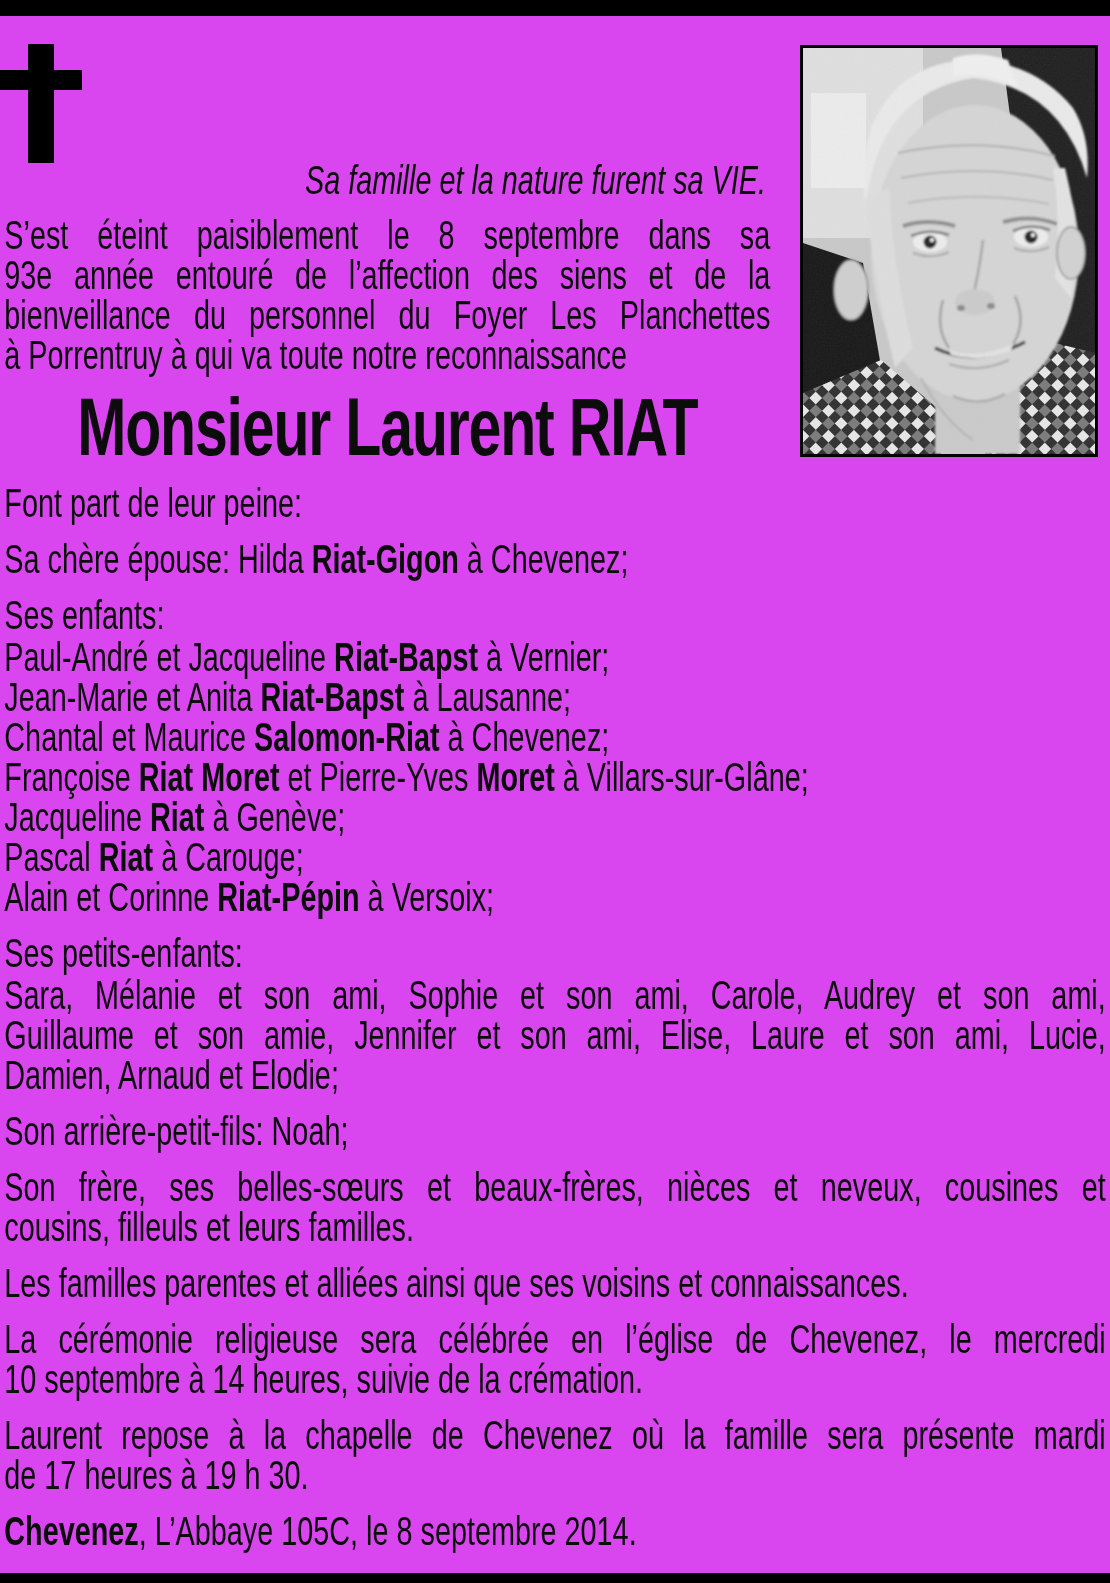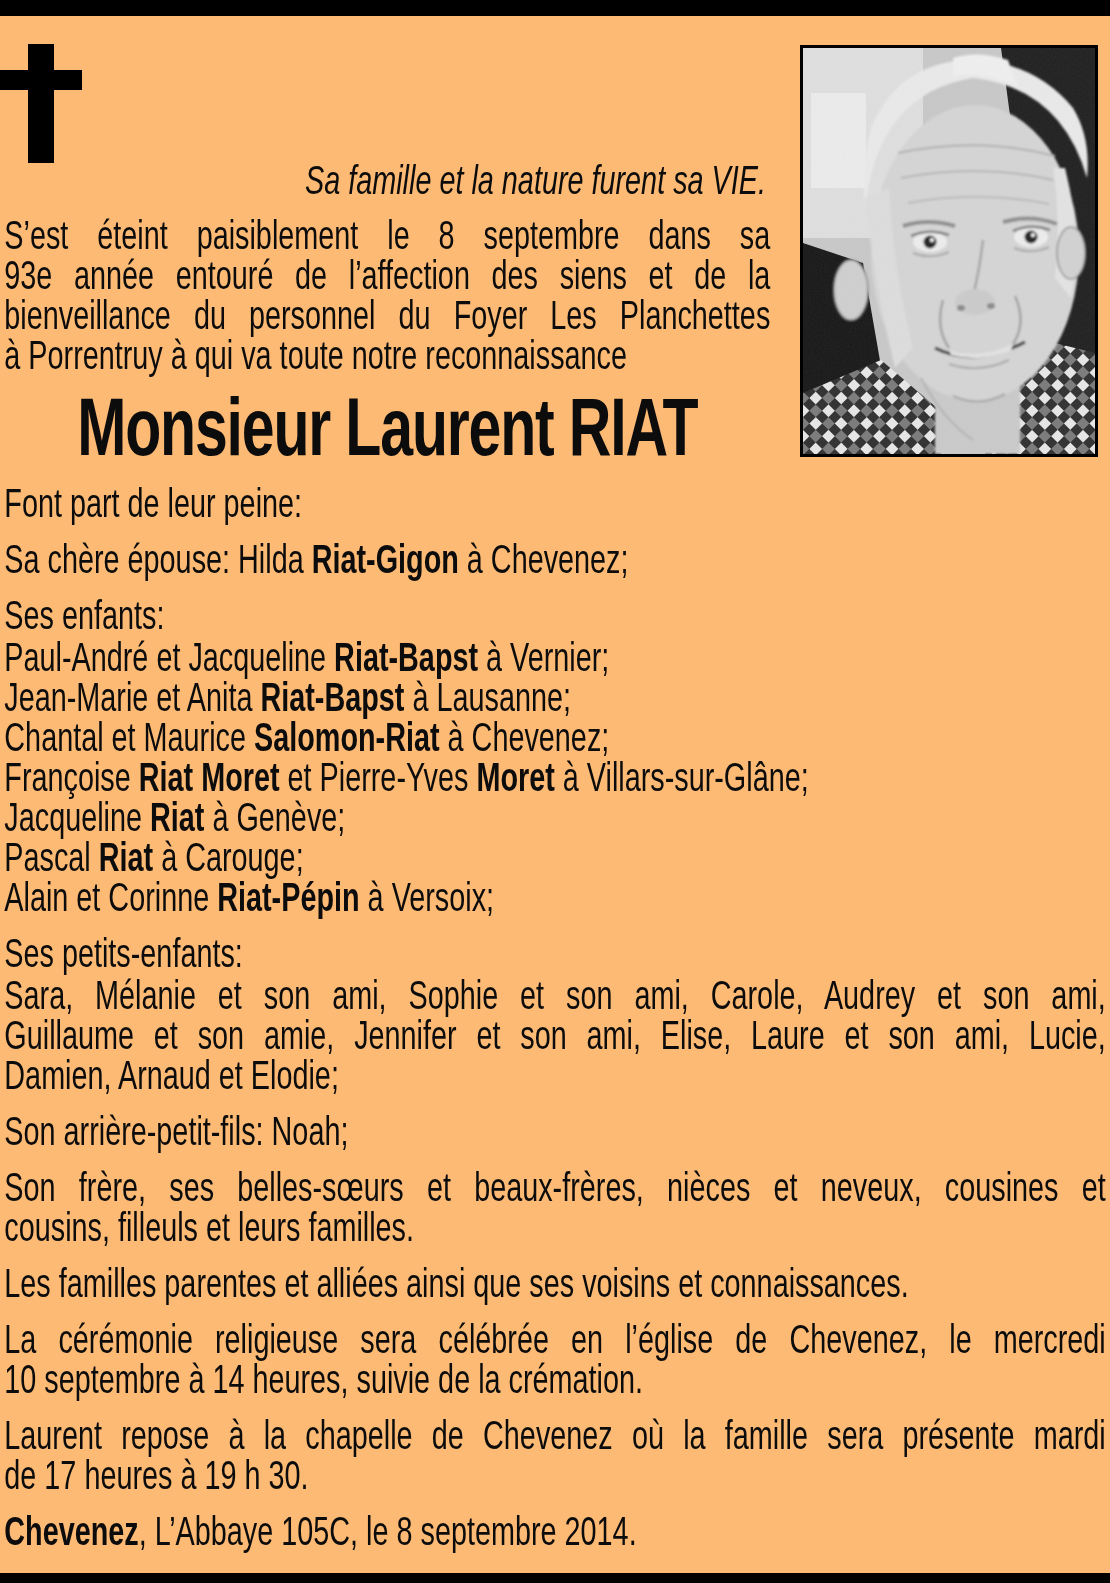--- a/index.html
+++ b/index.html
@@ -2,21 +2,21 @@
 <html lang="fr"><head>
 <meta charset="utf-8">
 <style>
   * { margin: 0; padding: 0; box-sizing: border-box; }
   html, body { background: #888; }
   .page {
     position: relative;
     width: 1110px;
     height: 1583px;
     margin: 0 auto;
-    background: #fdba74;
+    background: #d946ef;
     overflow: hidden;
     color: #0c0c0c;
     font-family: "Liberation Sans", sans-serif;
   }
   .topbar {
     position: absolute; left: 0; top: 0;
     width: 100%; height: 16px; background: #000;
   }
   .bottombar {
     position: absolute; left: 0; bottom: 0;

